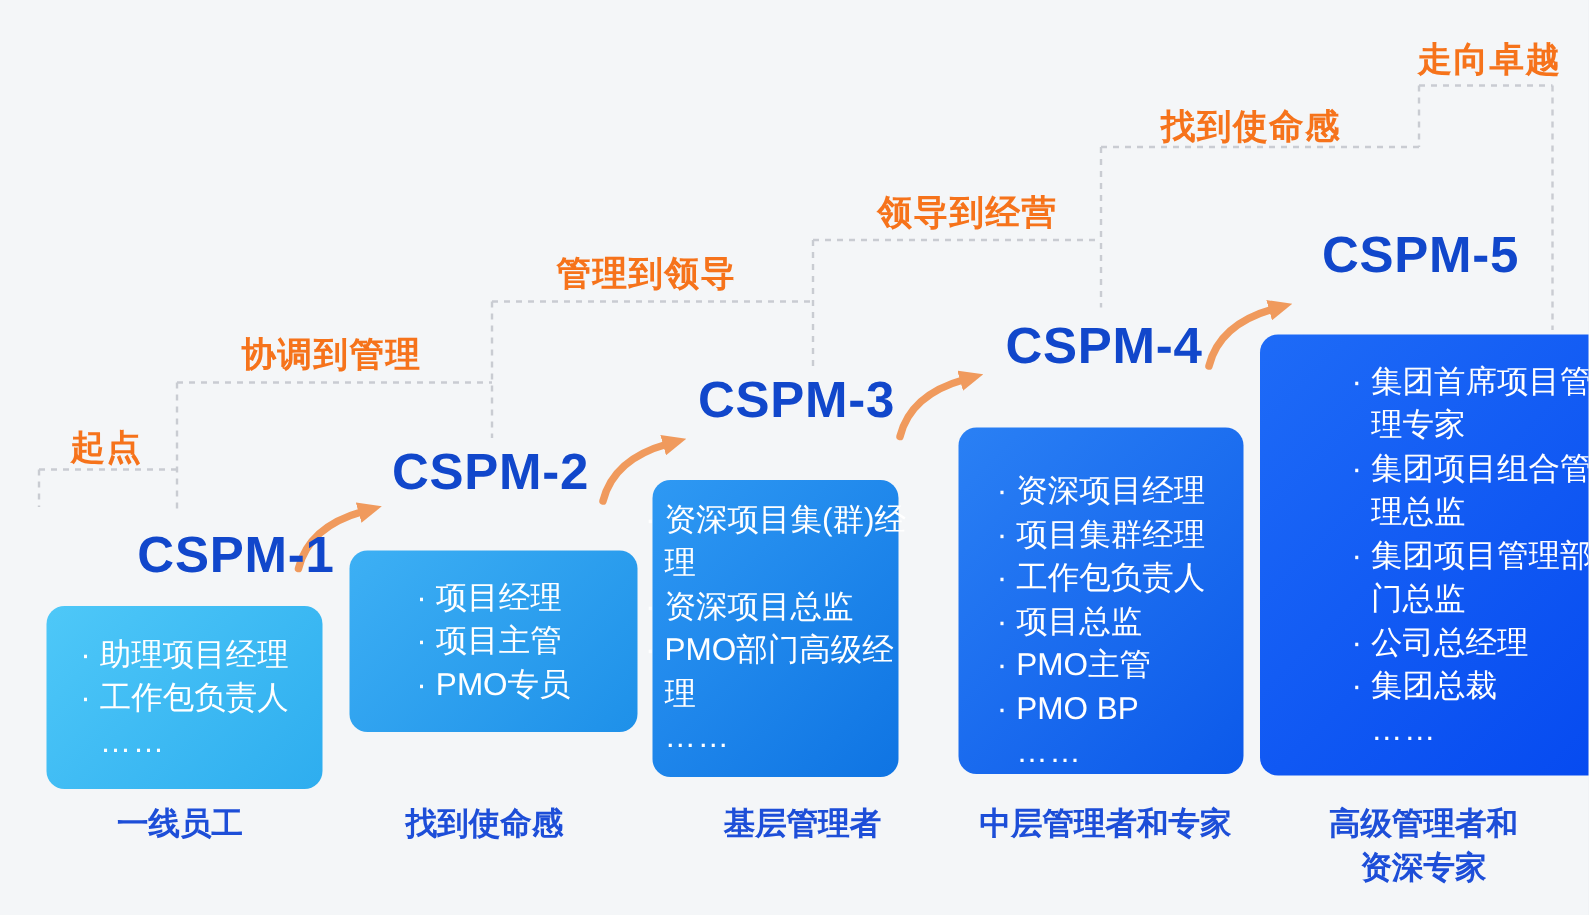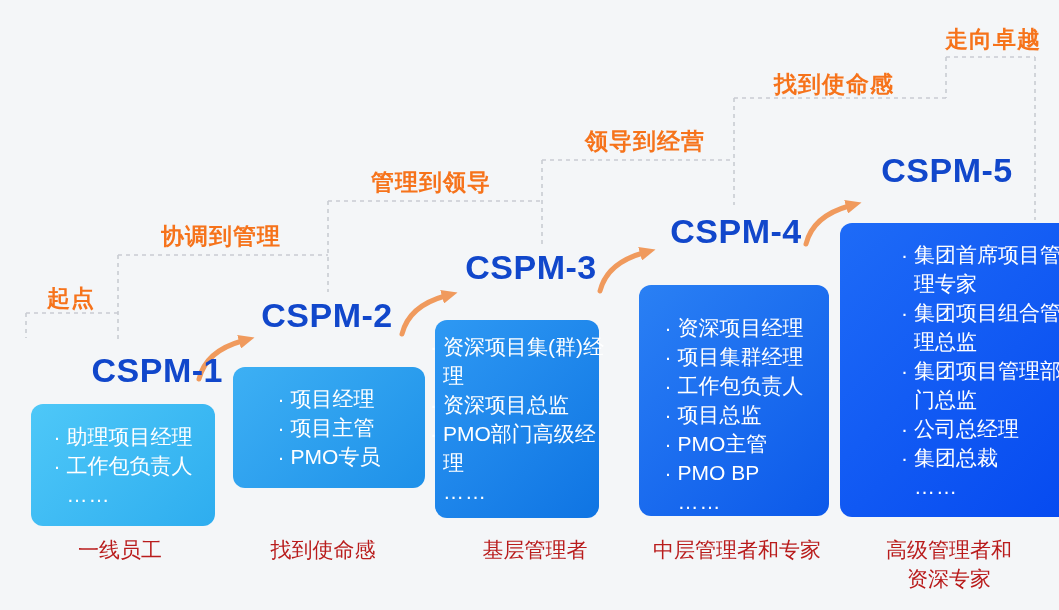--- a/index.html
+++ b/index.html
@@ -64,22 +64,22 @@
   }
   ul.roles li.more{letter-spacing:1px;}
   .w-fixed-3{width:174px;}
   .w-fixed-5{width:172px;}
   .footer-label{
     position:absolute;
     width:200px;
     text-align:center;
     font-size:21px;
     line-height:29px;
-    color:#b91c1c;
-    font-weight:400;
+    color:#1d4ed8;
+    font-weight:700;
     white-space:pre-line;
   }
 </style>
 </head>
 <body>
 
 <div class="stage">
 
   <svg class="layer" width="1059" height="610" viewBox="0 0 1059 610">
     <defs>

